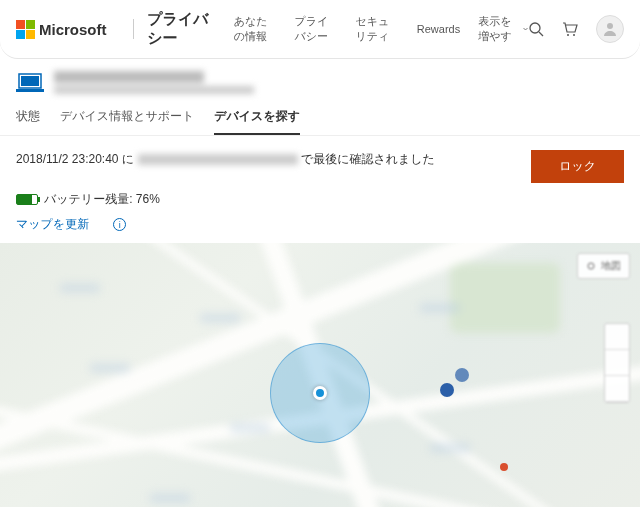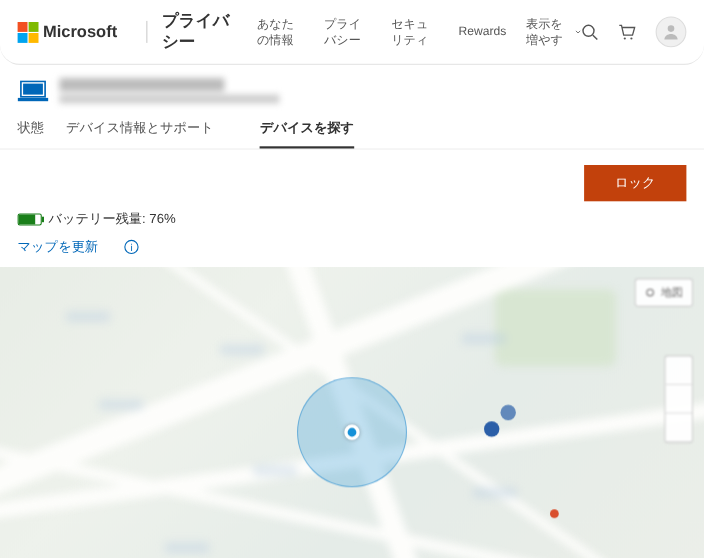--- a/index.html
+++ b/index.html
@@ -19,21 +19,21 @@
 .avatar { width: 28px; height: 28px; border-radius: 50%; background: #f0f0f0; border: 1px solid #ddd; display: flex; align-items: center; justify-content: center; }
 
 .device-section { padding: 12px 16px 8px; display: flex; align-items: center; gap: 10px; }
 .laptop-icon { width: 28px; height: 20px; }
 .device-name { filter: blur(3px); color: #999; }
 .device-name .ln1 { height: 12px; width: 150px; background: #bbb; margin-bottom: 3px; }
 .device-name .ln2 { height: 8px; width: 200px; background: #ccc; }
 
 .tabs { display: flex; gap: 20px; padding: 6px 16px 0; font-size: 12px; color: #555; border-bottom: 1px solid #eee; }
 .tab { padding-bottom: 8px; cursor: pointer; }
-.tab.active { border-bottom: 2px solid #333; color: #333; font-weight: 600; margin-left: 22px; }
+.tab.active { border-bottom: 2px solid #333; color: #333; font-weight: 600; }
 
 .status-row { display: flex; padding: 14px 16px 4px; align-items: flex-start; }
 .status-text { font-size: 12px; color: #333; line-height: 1.5; max-width: 420px; }
 .blur-loc { filter: blur(3px); background: #ccc; display: inline-block; width: 160px; height: 11px; vertical-align: middle; }
 .lock-btn { margin-left: auto; background: #c2410c; color: #fff; font-size: 12px; padding: 8px 28px; border: none; cursor: pointer; }
 
 .battery-row { display: flex; align-items: center; gap: 6px; padding: 4px 16px; font-size: 12px; color: #333; }
 .batt-icon { width: 22px; height: 11px; border: 1.5px solid #1a7f1a; border-radius: 2px; position: relative; }
 .batt-icon::after { content: ''; position: absolute; right: -3px; top: 2px; width: 2px; height: 5px; background: #1a7f1a; }
 .batt-fill { height: 100%; width: 76%; background: #1a7f1a; }
@@ -125,20 +125,25 @@
   </div>
 </div>
 
 <div class="tabs">
   <div class="tab">状態</div>
   <div class="tab">デバイス情報とサポート</div>
   <div class="tab active">デバイスを探す</div>
 </div>
 
 <div class="status-row">
+  <div class="status-text">
+    <span>2018/11/2 23:20:40 に</span>
+    <span class="blur-loc"></span>
+    <span> で最後に確認されました</span>
+  </div>
   <button class="lock-btn">ロック</button>
 </div>
 
 <div class="battery-row">
   <div class="batt-icon">
       <div class="batt-fill"></div>
     </div>
   <span>バッテリー残量: 76%</span>
 </div>
 

